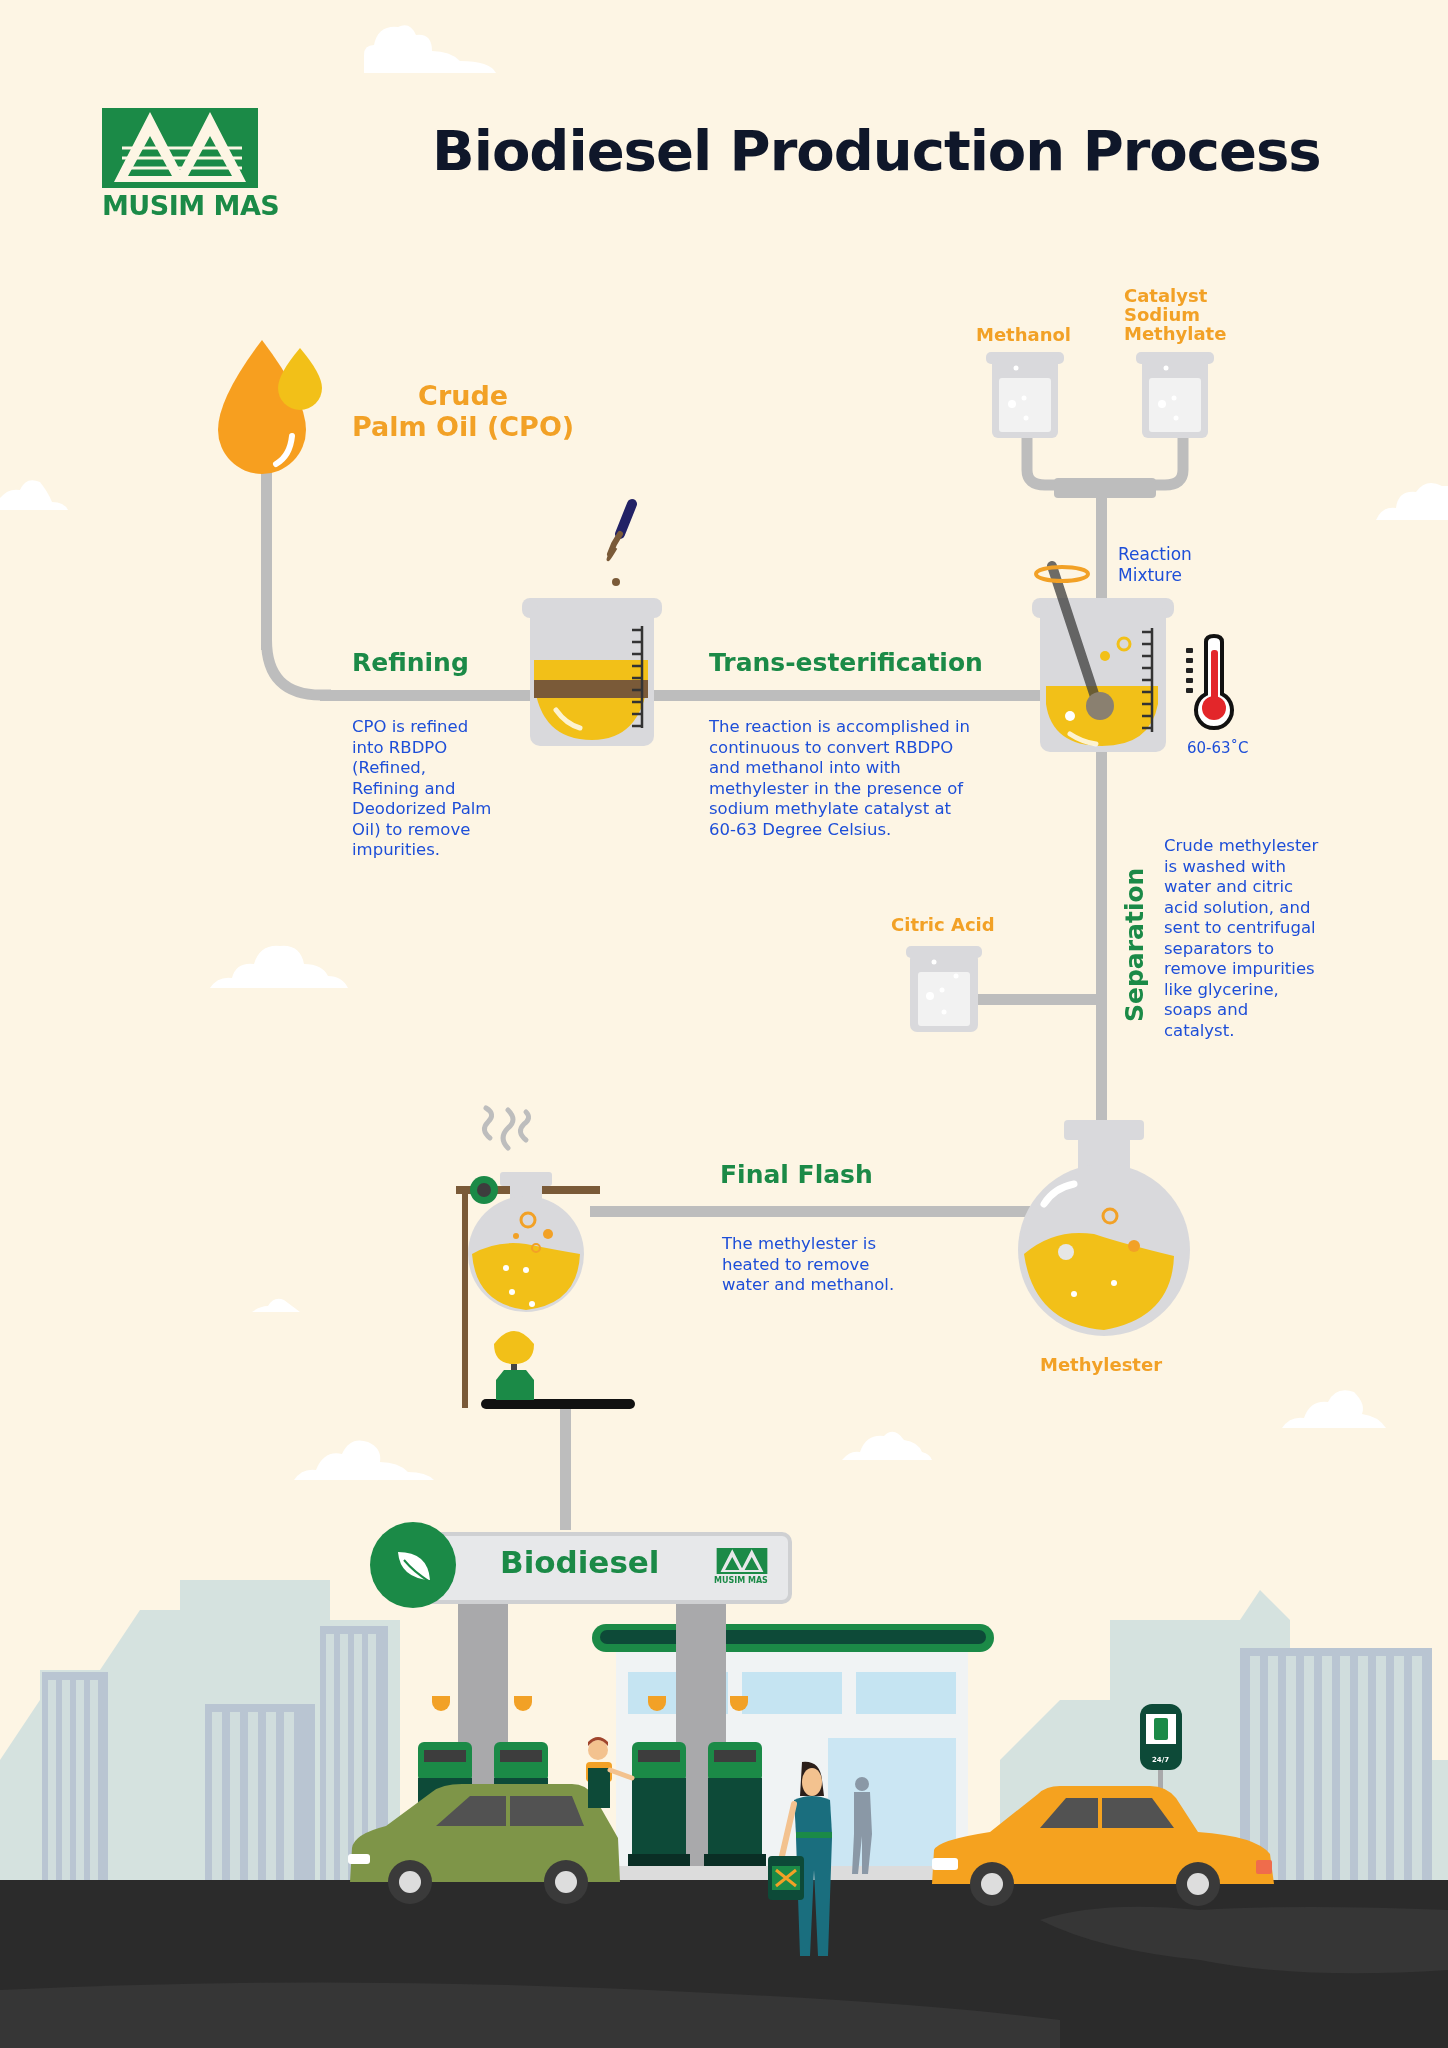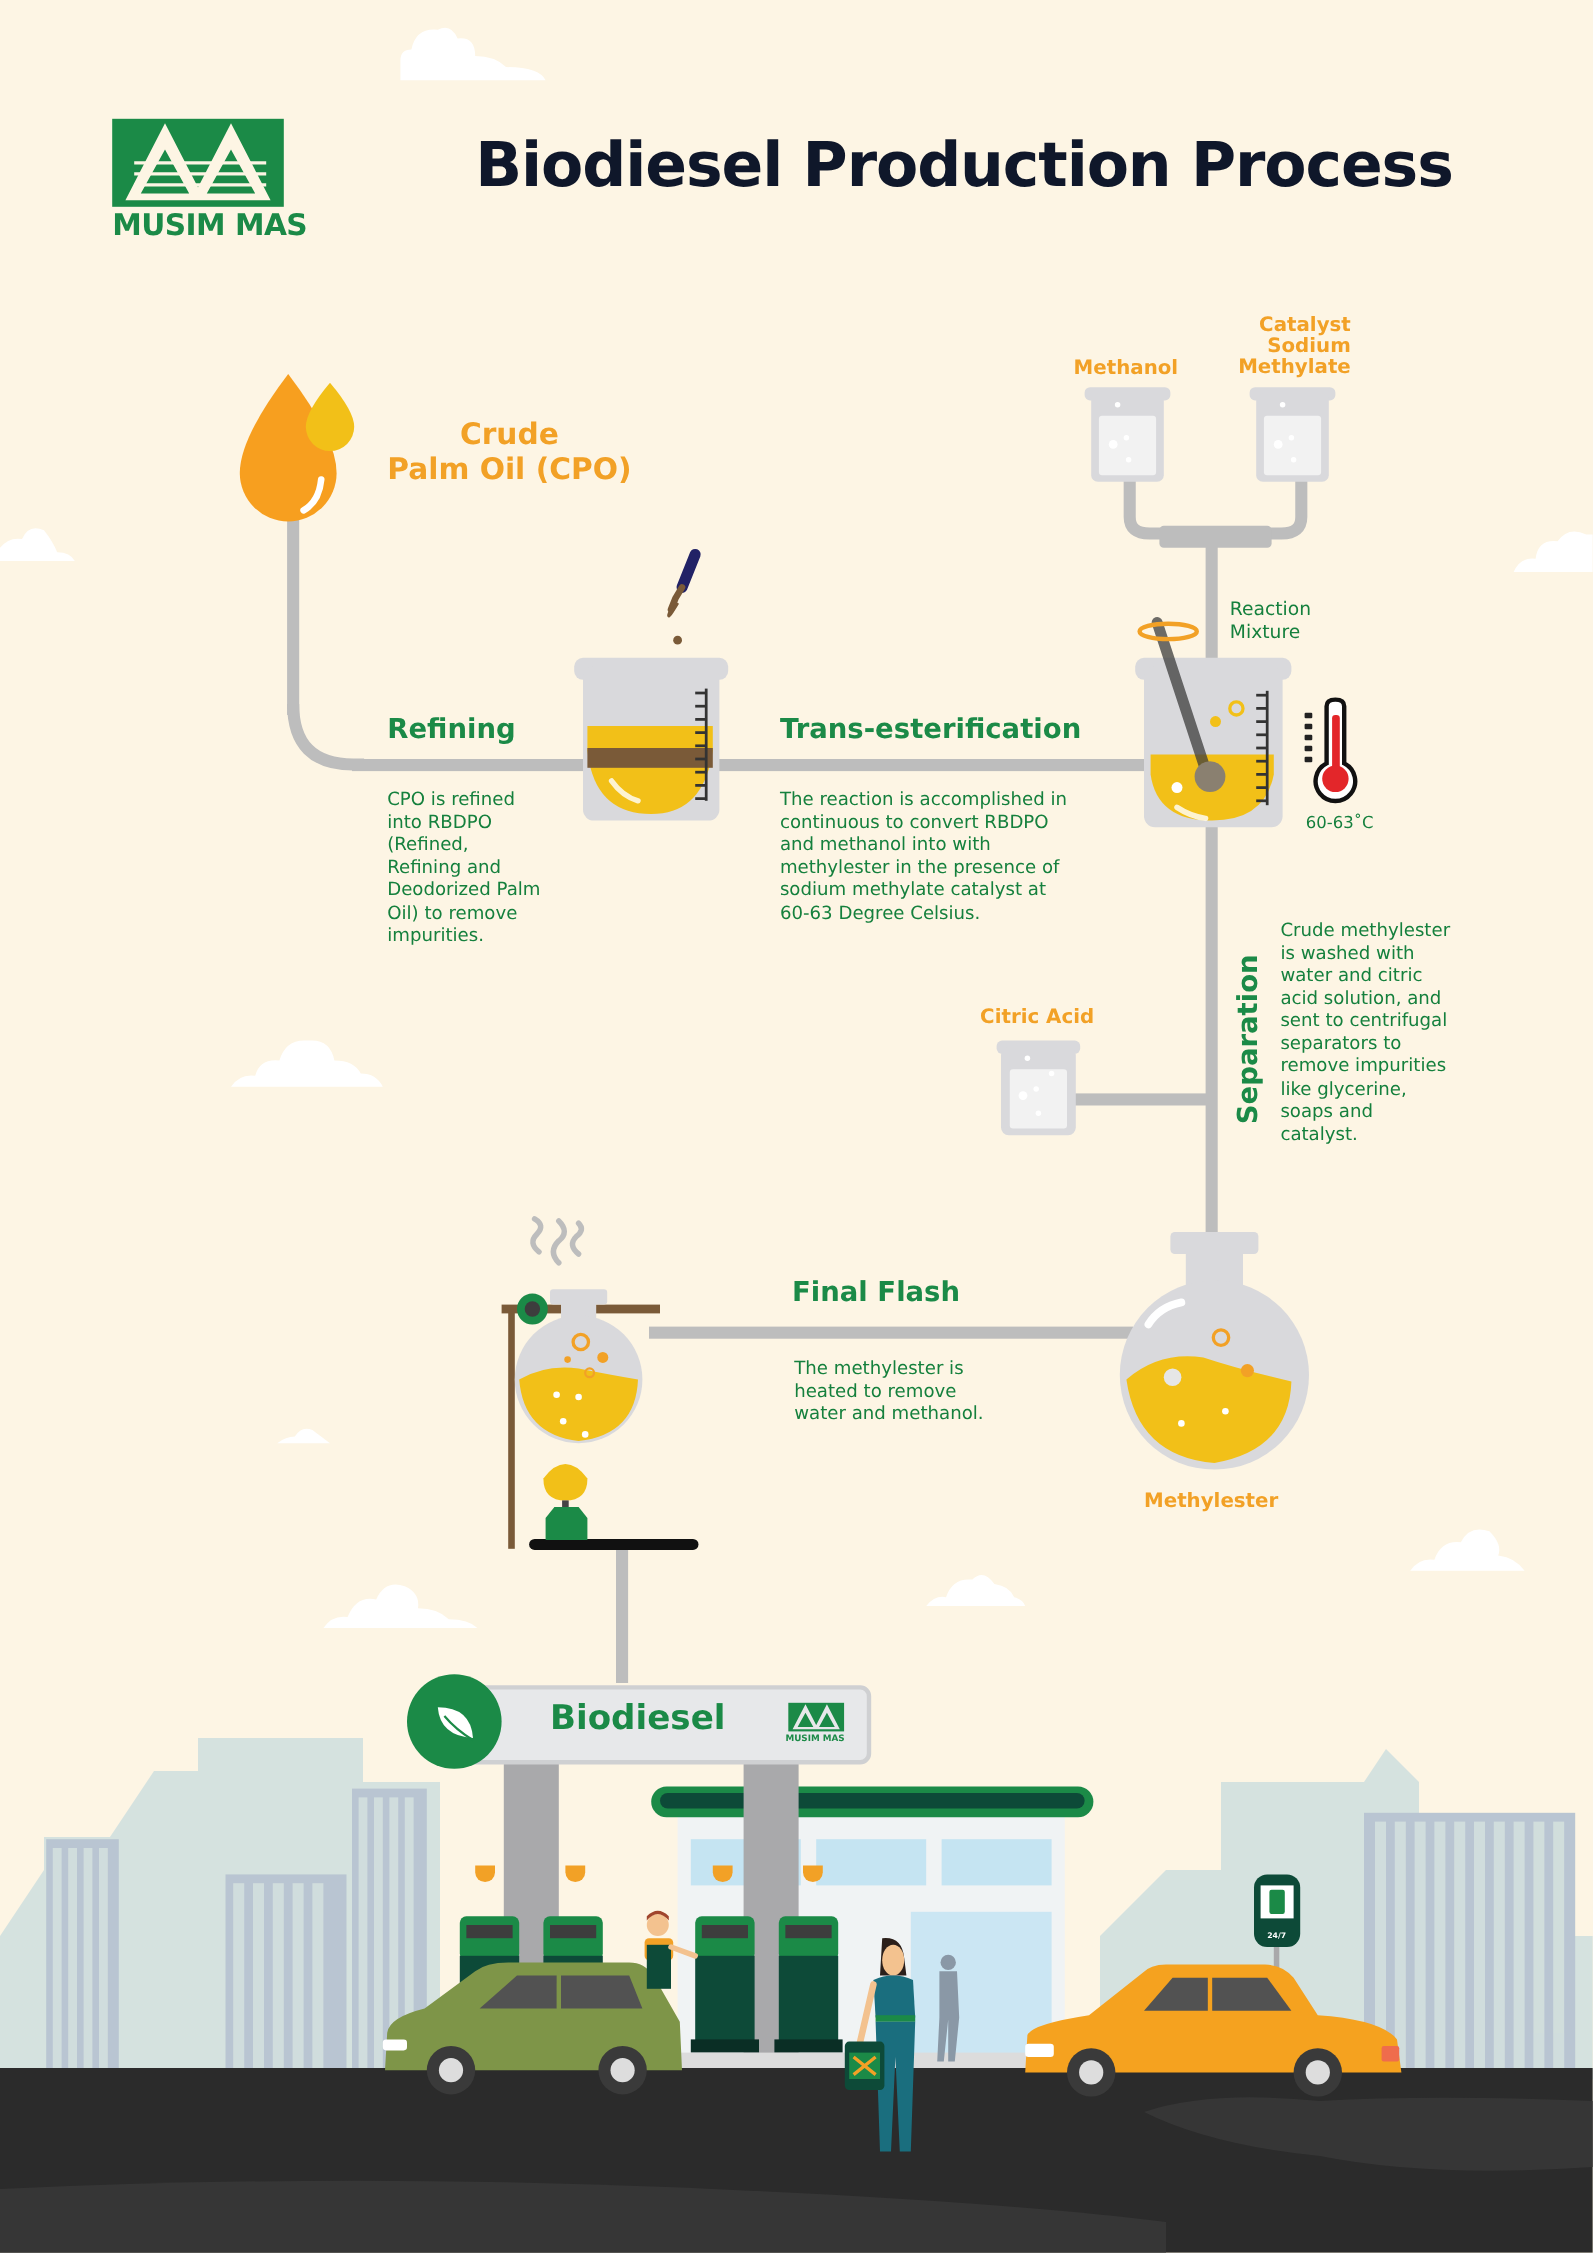--- a/index.html
+++ b/index.html
@@ -2,21 +2,21 @@
 <html><head>
 <meta charset="utf-8">
 <style>
   html,body{margin:0;padding:0;}
   body{width:1448px;height:2048px;background:#fdf5e4;position:relative;overflow:hidden;font-family:"DejaVu Sans","Liberation Sans",sans-serif;}
   .abs{position:absolute;}
   .title{left:432px;top:118px;font-size:56px;font-weight:bold;color:#0f172a;letter-spacing:-1px;white-space:nowrap;}
   .logo-text{left:102px;top:190px;font-size:27px;font-weight:bold;color:#1b8a47;letter-spacing:-0.5px;}
   .orange-label{color:#f2a126;font-weight:bold;text-align:center;}
   .green-head{color:#1b8a47;font-weight:bold;font-size:25px;white-space:nowrap;}
-  .desc{color:#15803d;font-size:16.5px;line-height:20.5px;}
+  .desc{color:#1d4ed8;font-size:16.5px;line-height:20.5px;}
   .pipe{background:#bdbdbd;position:absolute;}
   svg{position:absolute;overflow:visible;}
   .sign-text{font-size:31px;font-weight:bold;color:#1b8a47;}
 </style>
 </head>
 <body>
 
 <svg style="left:360px;top:25px" width="140" height="50">
     <path d="M4 48 L4 30 Q4 20 14 20 Q18 0 38 2 Q50 -4 56 10 Q72 8 72 26 Q90 26 100 36 Q130 36 136 48 Z" fill="#ffffff"></path>
   </svg>
@@ -120,21 +120,21 @@
 <div class="abs desc" style="left:709px;top:717px">
   <div>The reaction is accomplished in</div>
   <div>continuous to convert RBDPO</div>
   <div>and methanol into with</div>
   <div>methylester in the presence of</div>
   <div>sodium methylate catalyst at</div>
   <div>60-63 Degree Celsius.</div>
 </div>
 
 <div class="abs orange-label" style="left:976px;top:324px;font-size:18px">Methanol</div>
-<div class="abs orange-label" style="left:1124px;top:286px;font-size:18px;line-height:19px;text-align:right;width:104px">
+<div class="abs orange-label" style="left:1124px;top:286px;font-size:18px;line-height:19px;text-align:left;width:104px">
   <div>Catalyst</div>
   <div>Sodium</div>
   <div>Methylate</div>
 </div>
 <svg style="left:986px;top:352px" width="80" height="90" viewBox="0 0 80 90">
   <rect x="0" y="0" width="78" height="12" rx="5" fill="#d9d9dc"></rect>
   <rect x="6" y="6" width="66" height="80" rx="6" fill="#d9d9dc"></rect>
   <rect x="13" y="26" width="52" height="54" rx="3" fill="#f2f2f2"></rect>
   <circle cx="30" cy="16" r="2.5" fill="#fff"></circle>
     <circle cx="26" cy="52" r="4" fill="#fff"></circle>

